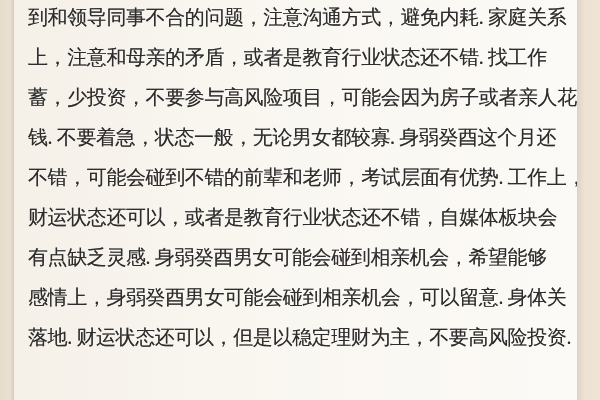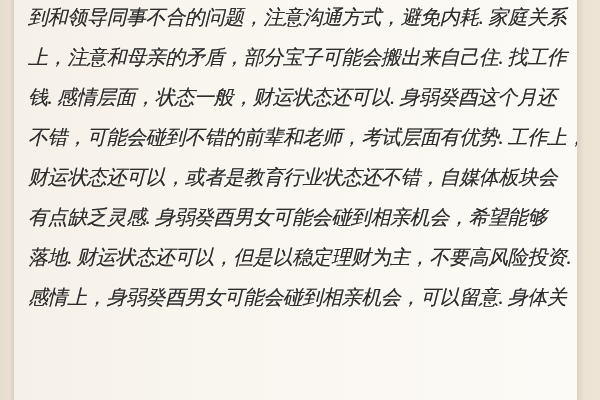--- a/index.html
+++ b/index.html
@@ -8,21 +8,20 @@
     width: 600px;
     height: 400px;
     overflow: hidden;
     font-family: "Liberation Serif", "DejaVu Serif", serif;
   }
   .page {
     position: relative;
     width: 600px;
     height: 400px;
     background: #fca5a5;
-    font-style: italic;
   }
   .margin-strip {
     position: absolute;
     top: 0;
     bottom: 0;
   }
   .margin-strip.left {
     left: 0;
     width: 14px;
     background: linear-gradient(90deg, #e6dccd 0%, #eadfd2 70%, #d9cdbd 100%);
@@ -58,24 +57,25 @@
 </style>
 </head>
 <body>
 
 <div class="page">
   <div class="margin-strip left"></div>
 
   <div class="content">
     <div class="text-block">
       <div class="text-line">到和领导同事不合的问题，注意沟通方式，避免内耗. 家庭关系</div>
-      <div class="text-line">上，注意和母亲的矛盾，部分宝子可能会搬出来自己住. 找工作</div>
-      <div class="text-line">钱. 感情层面，状态一般，财运状态还可以. 身弱癸酉这个月还</div>
+      <div class="text-line">上，注意和母亲的矛盾，或者是教育行业状态还不错. 找工作</div>
+      <div class="text-line">蓄，少投资，不要参与高风险项目，可能会因为房子或者亲人花</div>
+      <div class="text-line">钱. 不要着急，状态一般，无论男女都较寡. 身弱癸酉这个月还</div>
       <div class="text-line">不错，可能会碰到不错的前辈和老师，考试层面有优势. 工作上，</div>
       <div class="text-line">财运状态还可以，或者是教育行业状态还不错，自媒体板块会</div>
       <div class="text-line">有点缺乏灵感. 身弱癸酉男女可能会碰到相亲机会，希望能够</div>
+      <div class="text-line">感情上，身弱癸酉男女可能会碰到相亲机会，可以留意. 身体关</div>
       <div class="text-line">落地. 财运状态还可以，但是以稳定理财为主，不要高风险投资.</div>
-      <div class="text-line">感情上，身弱癸酉男女可能会碰到相亲机会，可以留意. 身体关</div>
     </div>
   </div>
 
   <div class="margin-strip right"></div>
 </div>
 
 </body></html>

